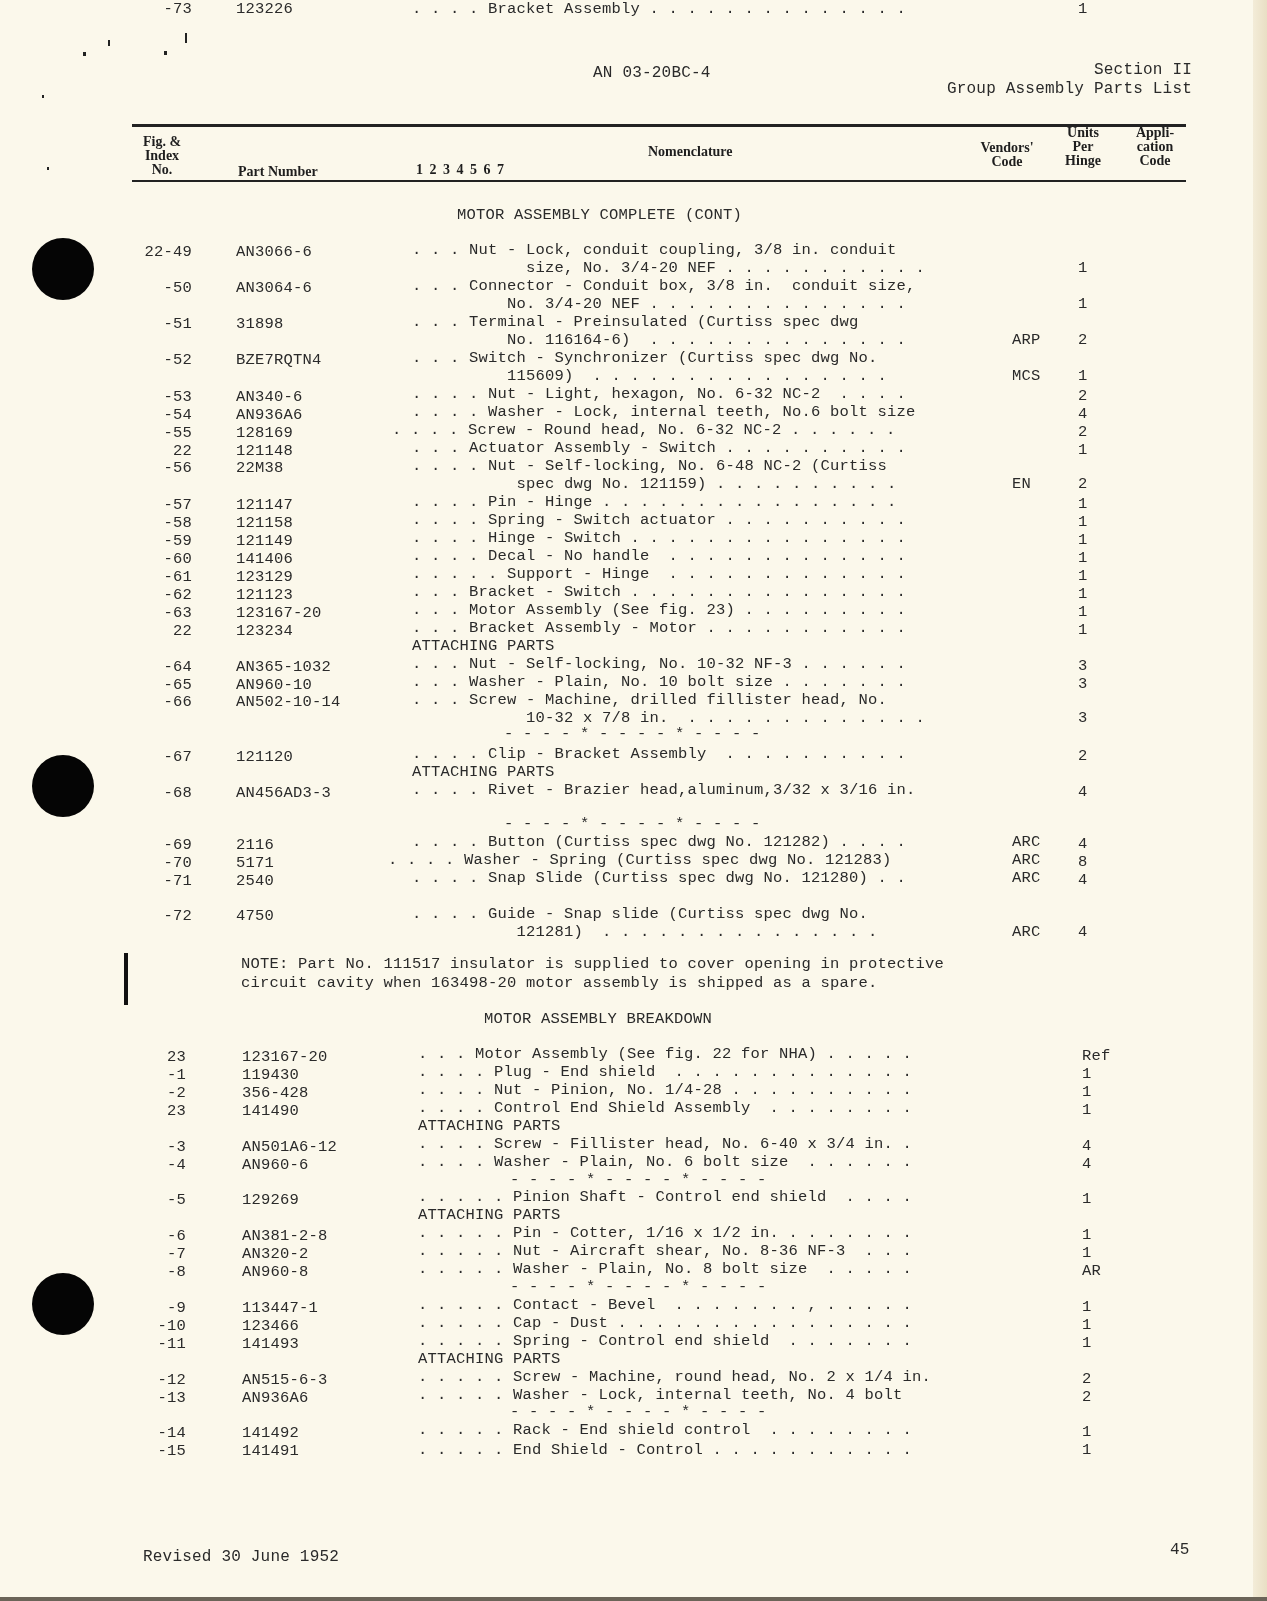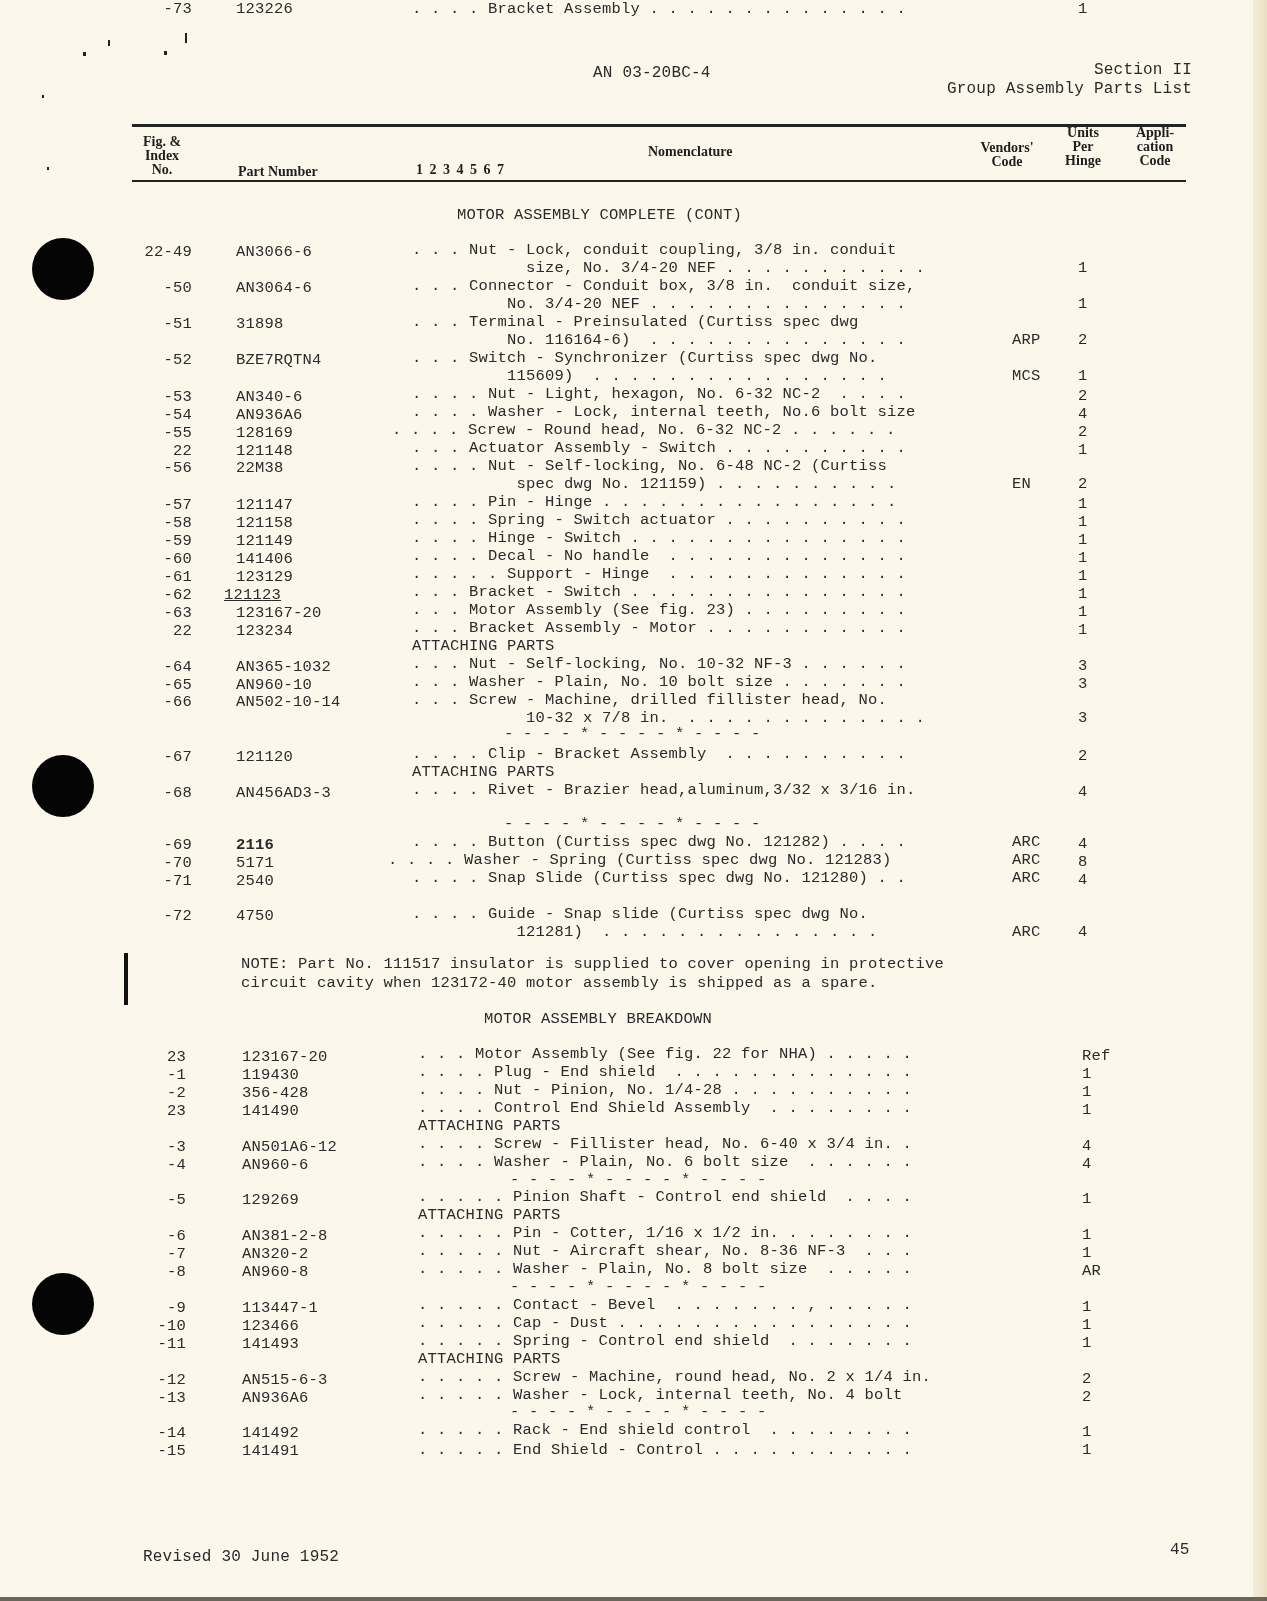--- a/index.html
+++ b/index.html
@@ -127,21 +127,21 @@
     <div class="t " style="left:1078px;top:531px;">1</div>
     <div class="t right" style="left:120px;width:72px;top:550px;">-60</div>
     <div class="t " style="left:236px;top:550px;">141406</div>
     <div class="t " style="left:412px;top:547px;">. . . . Decal - No handle  . . . . . . . . . . . . .</div>
     <div class="t " style="left:1078px;top:549px;">1</div>
     <div class="t right" style="left:120px;width:72px;top:568px;">-61</div>
     <div class="t " style="left:236px;top:568px;">123129</div>
     <div class="t " style="left:412px;top:565px;">. . . . . Support - Hinge  . . . . . . . . . . . . .</div>
     <div class="t " style="left:1078px;top:567px;">1</div>
     <div class="t right" style="left:120px;width:72px;top:586px;">-62</div>
-    <div class="t " style="left:224px;top:586px;text-decoration:underline;">121123</div>
+    <div class="t " style="left:236px;top:586px;">121123</div>
     <div class="t " style="left:412px;top:583px;">. . . Bracket - Switch . . . . . . . . . . . . . . .</div>
     <div class="t " style="left:1078px;top:585px;">1</div>
     <div class="t right" style="left:120px;width:72px;top:604px;">-63</div>
     <div class="t " style="left:236px;top:604px;">123167-20</div>
     <div class="t " style="left:412px;top:601px;">. . . Motor Assembly (See fig. 23) . . . . . . . . .</div>
     <div class="t " style="left:1078px;top:603px;">1</div>
     <div class="t right" style="left:120px;width:72px;top:622px;">22</div>
     <div class="t " style="left:236px;top:622px;">123234</div>
     <div class="t " style="left:412px;top:619px;">. . . Bracket Assembly - Motor . . . . . . . . . . .</div>
     <div class="t " style="left:1078px;top:621px;">1</div>
@@ -164,21 +164,21 @@
     <div class="t " style="left:236px;top:748px;">121120</div>
     <div class="t " style="left:412px;top:745px;">. . . . Clip - Bracket Assembly  . . . . . . . . . .</div>
     <div class="t " style="left:1078px;top:747px;">2</div>
     <div class="t " style="left:412px;top:763px;">ATTACHING PARTS</div>
     <div class="t right" style="left:120px;width:72px;top:784px;">-68</div>
     <div class="t " style="left:236px;top:784px;">AN456AD3-3</div>
     <div class="t " style="left:412px;top:781px;">. . . . Rivet - Brazier head,aluminum,3/32 x 3/16 in.</div>
     <div class="t " style="left:1078px;top:783px;">4</div>
     <div class="t " style="left:504px;top:815px;">- - - - * - - - - * - - - -</div>
     <div class="t right" style="left:120px;width:72px;top:836px;">-69</div>
-    <div class="t " style="left:236px;top:836px;font-weight:bold;">2116</div>
+    <div class="t " style="left:236px;top:836px;">2116</div>
     <div class="t " style="left:412px;top:833px;">. . . . Button (Curtiss spec dwg No. 121282) . . . .</div>
     <div class="t " style="left:1012px;top:833px;">ARC</div>
     <div class="t " style="left:1078px;top:835px;">4</div>
     <div class="t right" style="left:120px;width:72px;top:854px;">-70</div>
     <div class="t " style="left:236px;top:854px;">5171</div>
     <div class="t " style="left:388px;top:851px;">. . . . Washer - Spring (Curtiss spec dwg No. 121283)</div>
     <div class="t " style="left:1012px;top:851px;">ARC</div>
     <div class="t " style="left:1078px;top:853px;">8</div>
     <div class="t right" style="left:120px;width:72px;top:872px;">-71</div>
     <div class="t " style="left:236px;top:872px;">2540</div>
@@ -267,16 +267,16 @@
     <div class="t " style="left:418px;top:1421px;">. . . . . Rack - End shield control  . . . . . . . .</div>
     <div class="t " style="left:1082px;top:1423px;">1</div>
     <div class="t right" style="left:120px;width:66px;top:1442px;">-15</div>
     <div class="t " style="left:242px;top:1442px;">141491</div>
     <div class="t " style="left:418px;top:1441px;">. . . . . End Shield - Control . . . . . . . . . . .</div>
     <div class="t " style="left:1082px;top:1441px;">1</div>
   </div>
 
 <div class="note-bar"></div>
 <div class="t" style="left:241px;top:955px;">NOTE: Part No. 111517 insulator is supplied to cover opening in protective</div>
-<div class="t" style="left:241px;top:974px;">circuit cavity when 123172-40 motor assembly is shipped as a spare.</div>
+<div class="t" style="left:241px;top:974px;">circuit cavity when 163498-20 motor assembly is shipped as a spare.</div>
 
 <div class="t" style="left:143px;top:1548px;font-size:16px;">Revised 30 June 1952</div>
 <div class="t" style="left:1170px;top:1541px;font-size:16px;">45</div>
 
 </body></html>

